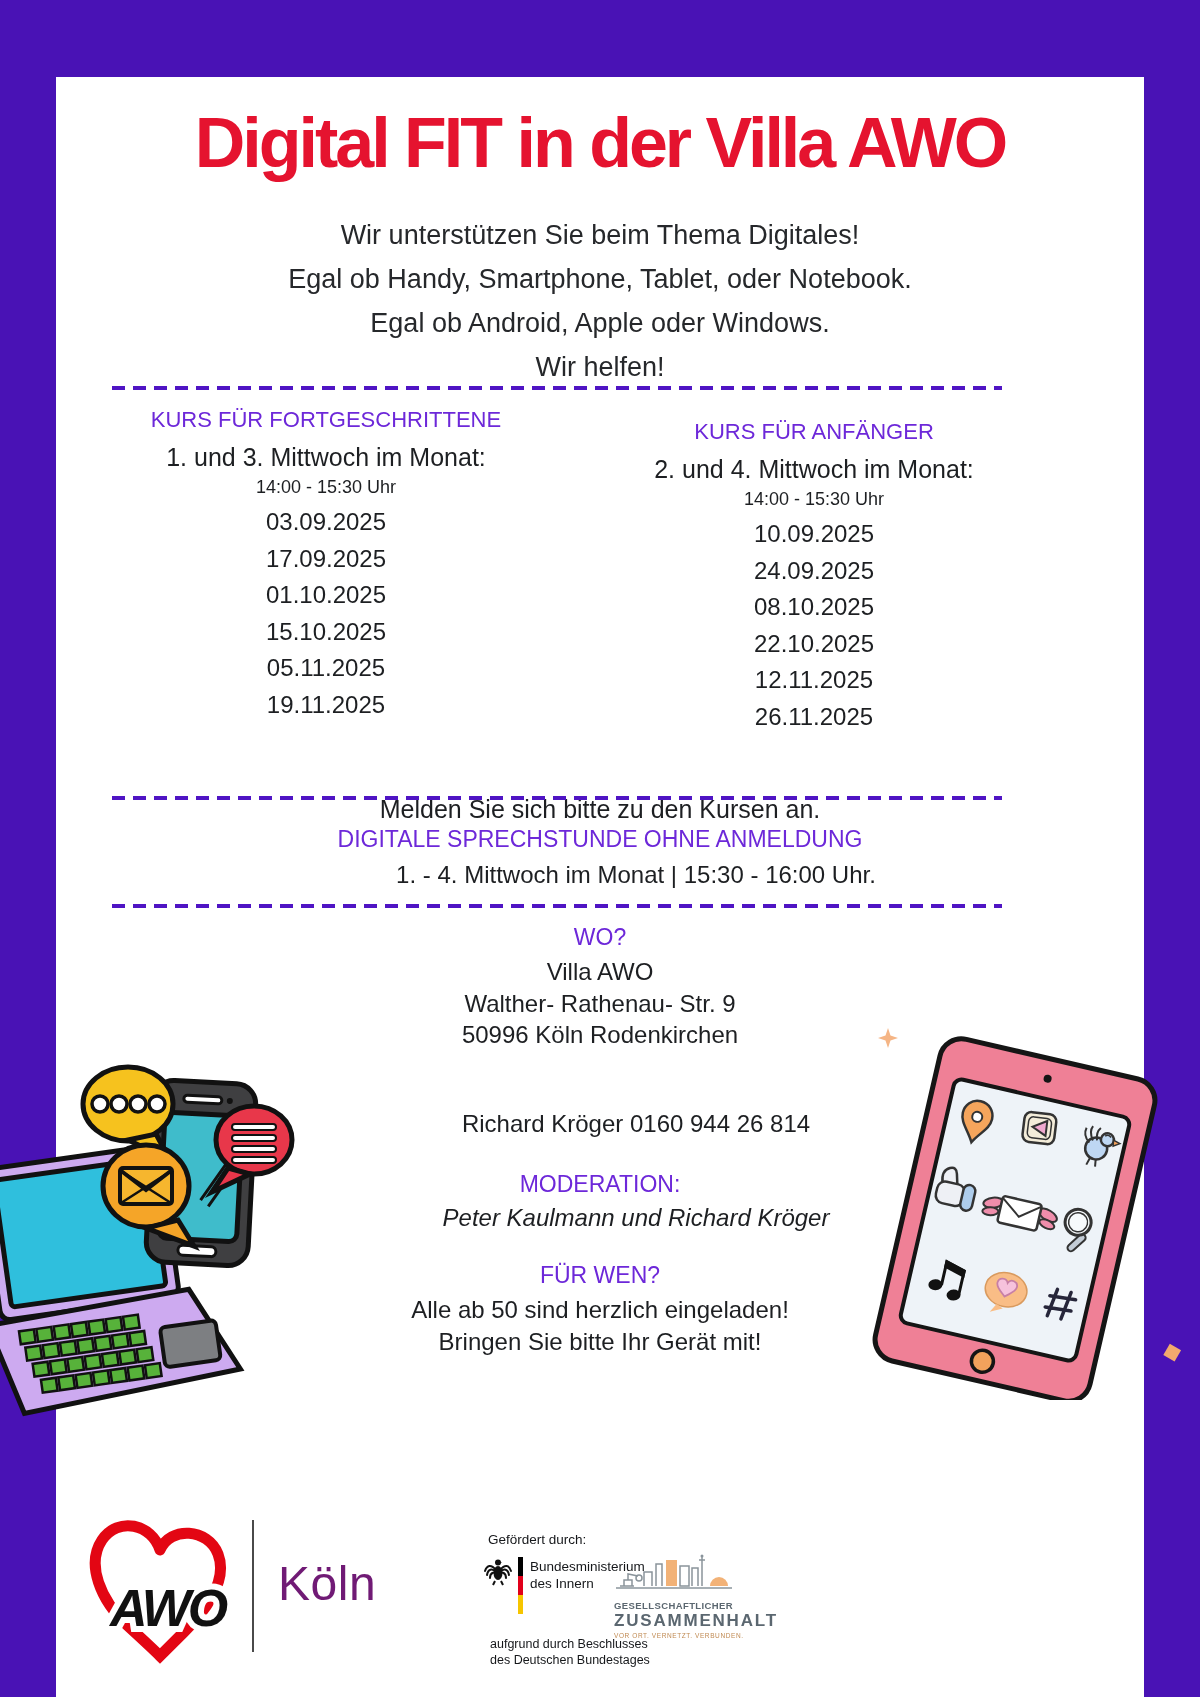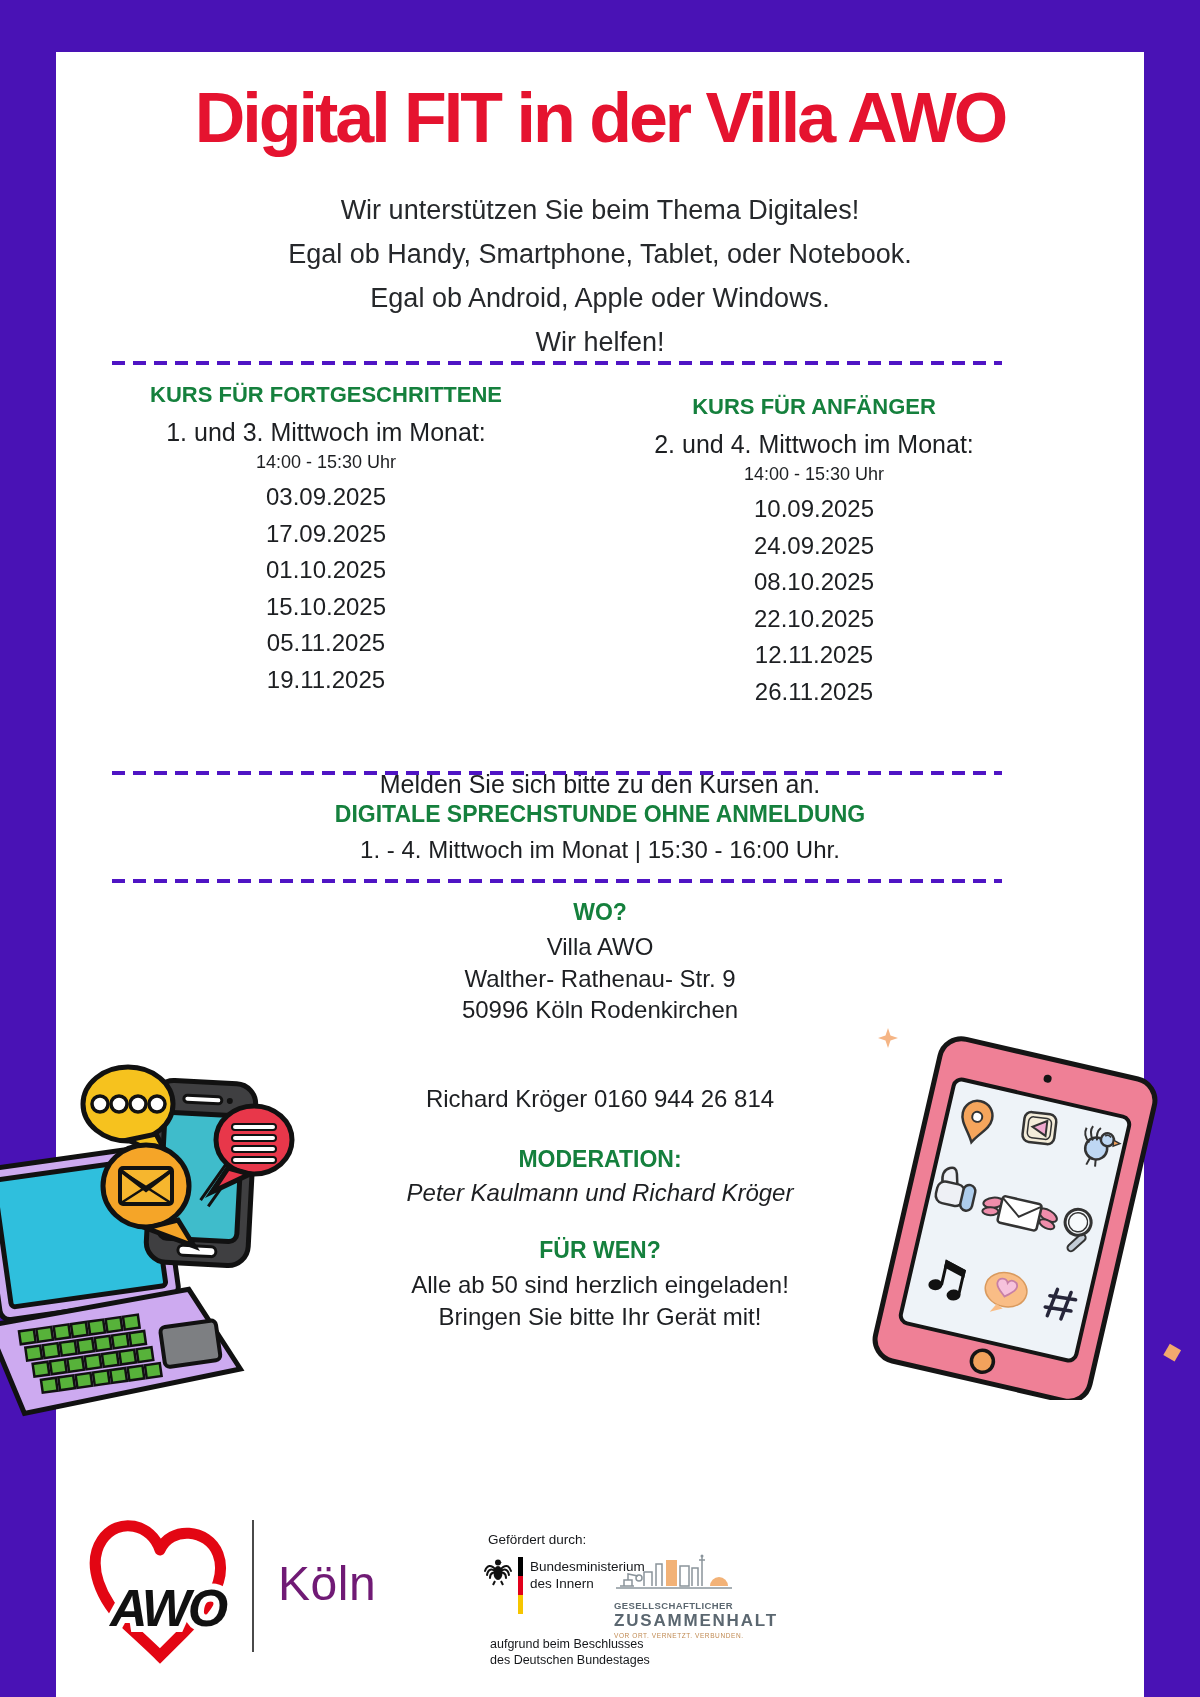--- a/index.html
+++ b/index.html
@@ -5,32 +5,32 @@
   html,body{margin:0;padding:0;}
   body{
     width:1200px;height:1697px;position:relative;overflow:hidden;
     background:#4912b5;
     font-family:"Liberation Sans","DejaVu Sans",sans-serif;
     color:#1d1f22;
   }
   .abs{position:absolute;}
   .center{left:0;width:100%;text-align:center;}
   .panel{background:#ffffff;position:absolute;}
-  #main-panel{left:56px;top:52px;width:1088px;height:1540px;}
+  #main-panel{left:56px;top:77px;width:1088px;height:1540px;}
   #footer-panel{left:56px;top:1500px;width:1088px;height:197px;}
   .title{font-size:70px;font-weight:700;letter-spacing:-3px;color:#e5132f;}
   .intro{font-size:27px;line-height:44px;color:#26282b;}
-  .red-head{color:#15803d;font-weight:700;}
+  .red-head{color:#6d28d9;font-weight:400;}
   .divider{height:4px;background:repeating-linear-gradient(90deg,#4f14c4 0 13px,transparent 13px 21px);}
   .col{position:absolute;text-align:center;}
   .col .head{font-size:22px;margin-bottom:10px;}
   .col .sched{font-size:25px;margin-bottom:5px;}
   .col .time{font-size:18px;margin-bottom:6px;}
   .col .date{font-size:24px;line-height:36.5px;}
-  .body24{font-size:24px;}
+  .body24{font-size:24px;margin-left:36px;}
   .body25{font-size:25px;}
   .h23{font-size:23px;}
   .lines31 div{line-height:31.5px;font-size:24px;}
   .lines32 div{line-height:32px;font-size:24px;}
   
   #koeln{font-size:48px;color:#701a75;letter-spacing:0.5px;}
   .vline{width:2px;background:#4a4a4a;}
   .small13{font-size:13.5px;color:#15171a;}
   .ministry{font-size:13.5px;line-height:17px;color:#15171a;}
   .ministry-note{font-size:12.5px;line-height:16px;color:#15171a;}
@@ -288,21 +288,21 @@
       <div class="r"></div>
       <div class="g"></div>
   </div>
 
   <div class="abs ministry" style="left:474px;top:58px;">
     <div>Bundesministerium</div>
     <div>des Innern</div>
   </div>
 
   <div class="abs ministry-note" style="left:434px;top:136px;">
-    <div>aufgrund beim Beschlusses</div>
+    <div>aufgrund durch Beschlusses</div>
     <div>des Deutschen Bundestages</div>
   </div>
 
   <div class="abs" style="left:558px;top:52px;width:150px;">
     <svg width="120" height="44" viewBox="0 0 120 44">
       <g stroke="#8a949b" stroke-width="1.5" fill="none">
         <path d="M6,34 L20,34 M10,34 L10,28 L18,28 L18,34"></path>
         <path d="M14,28 L14,22 L24,24"></path>
         <circle cx="25" cy="26" r="3"></circle>
         <path d="M30,34 L30,20 L38,20 L38,34"></path>

